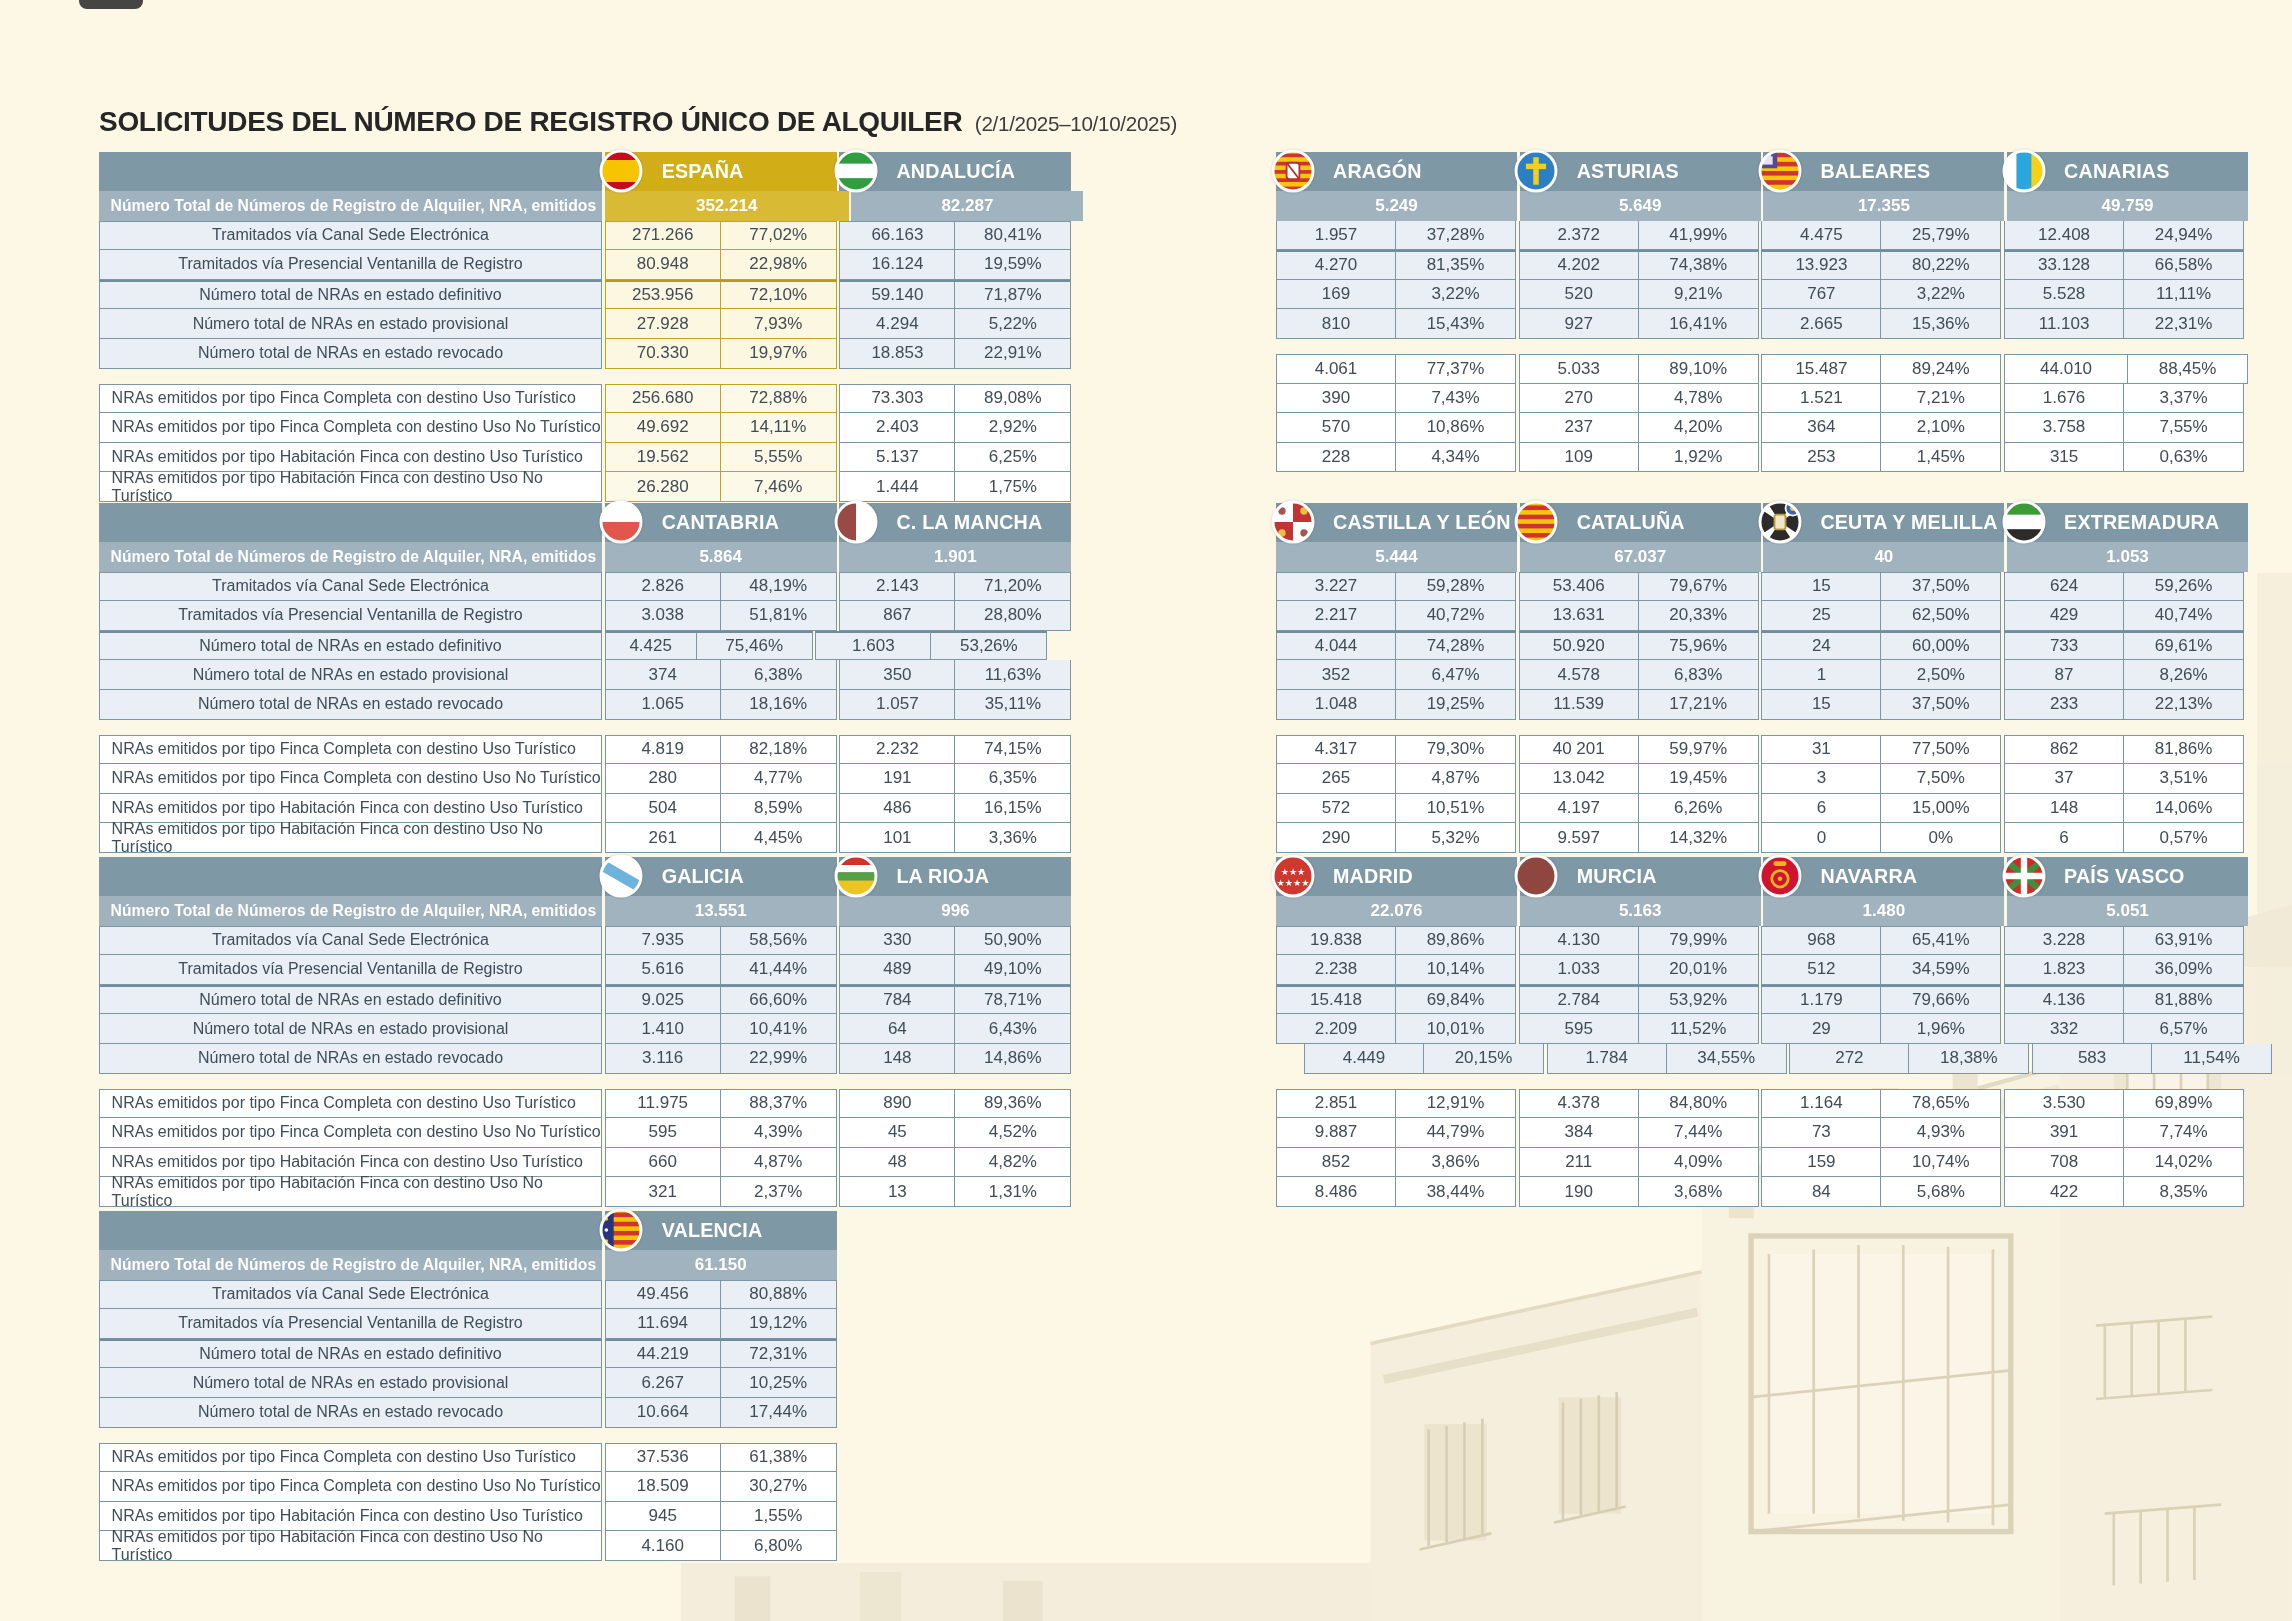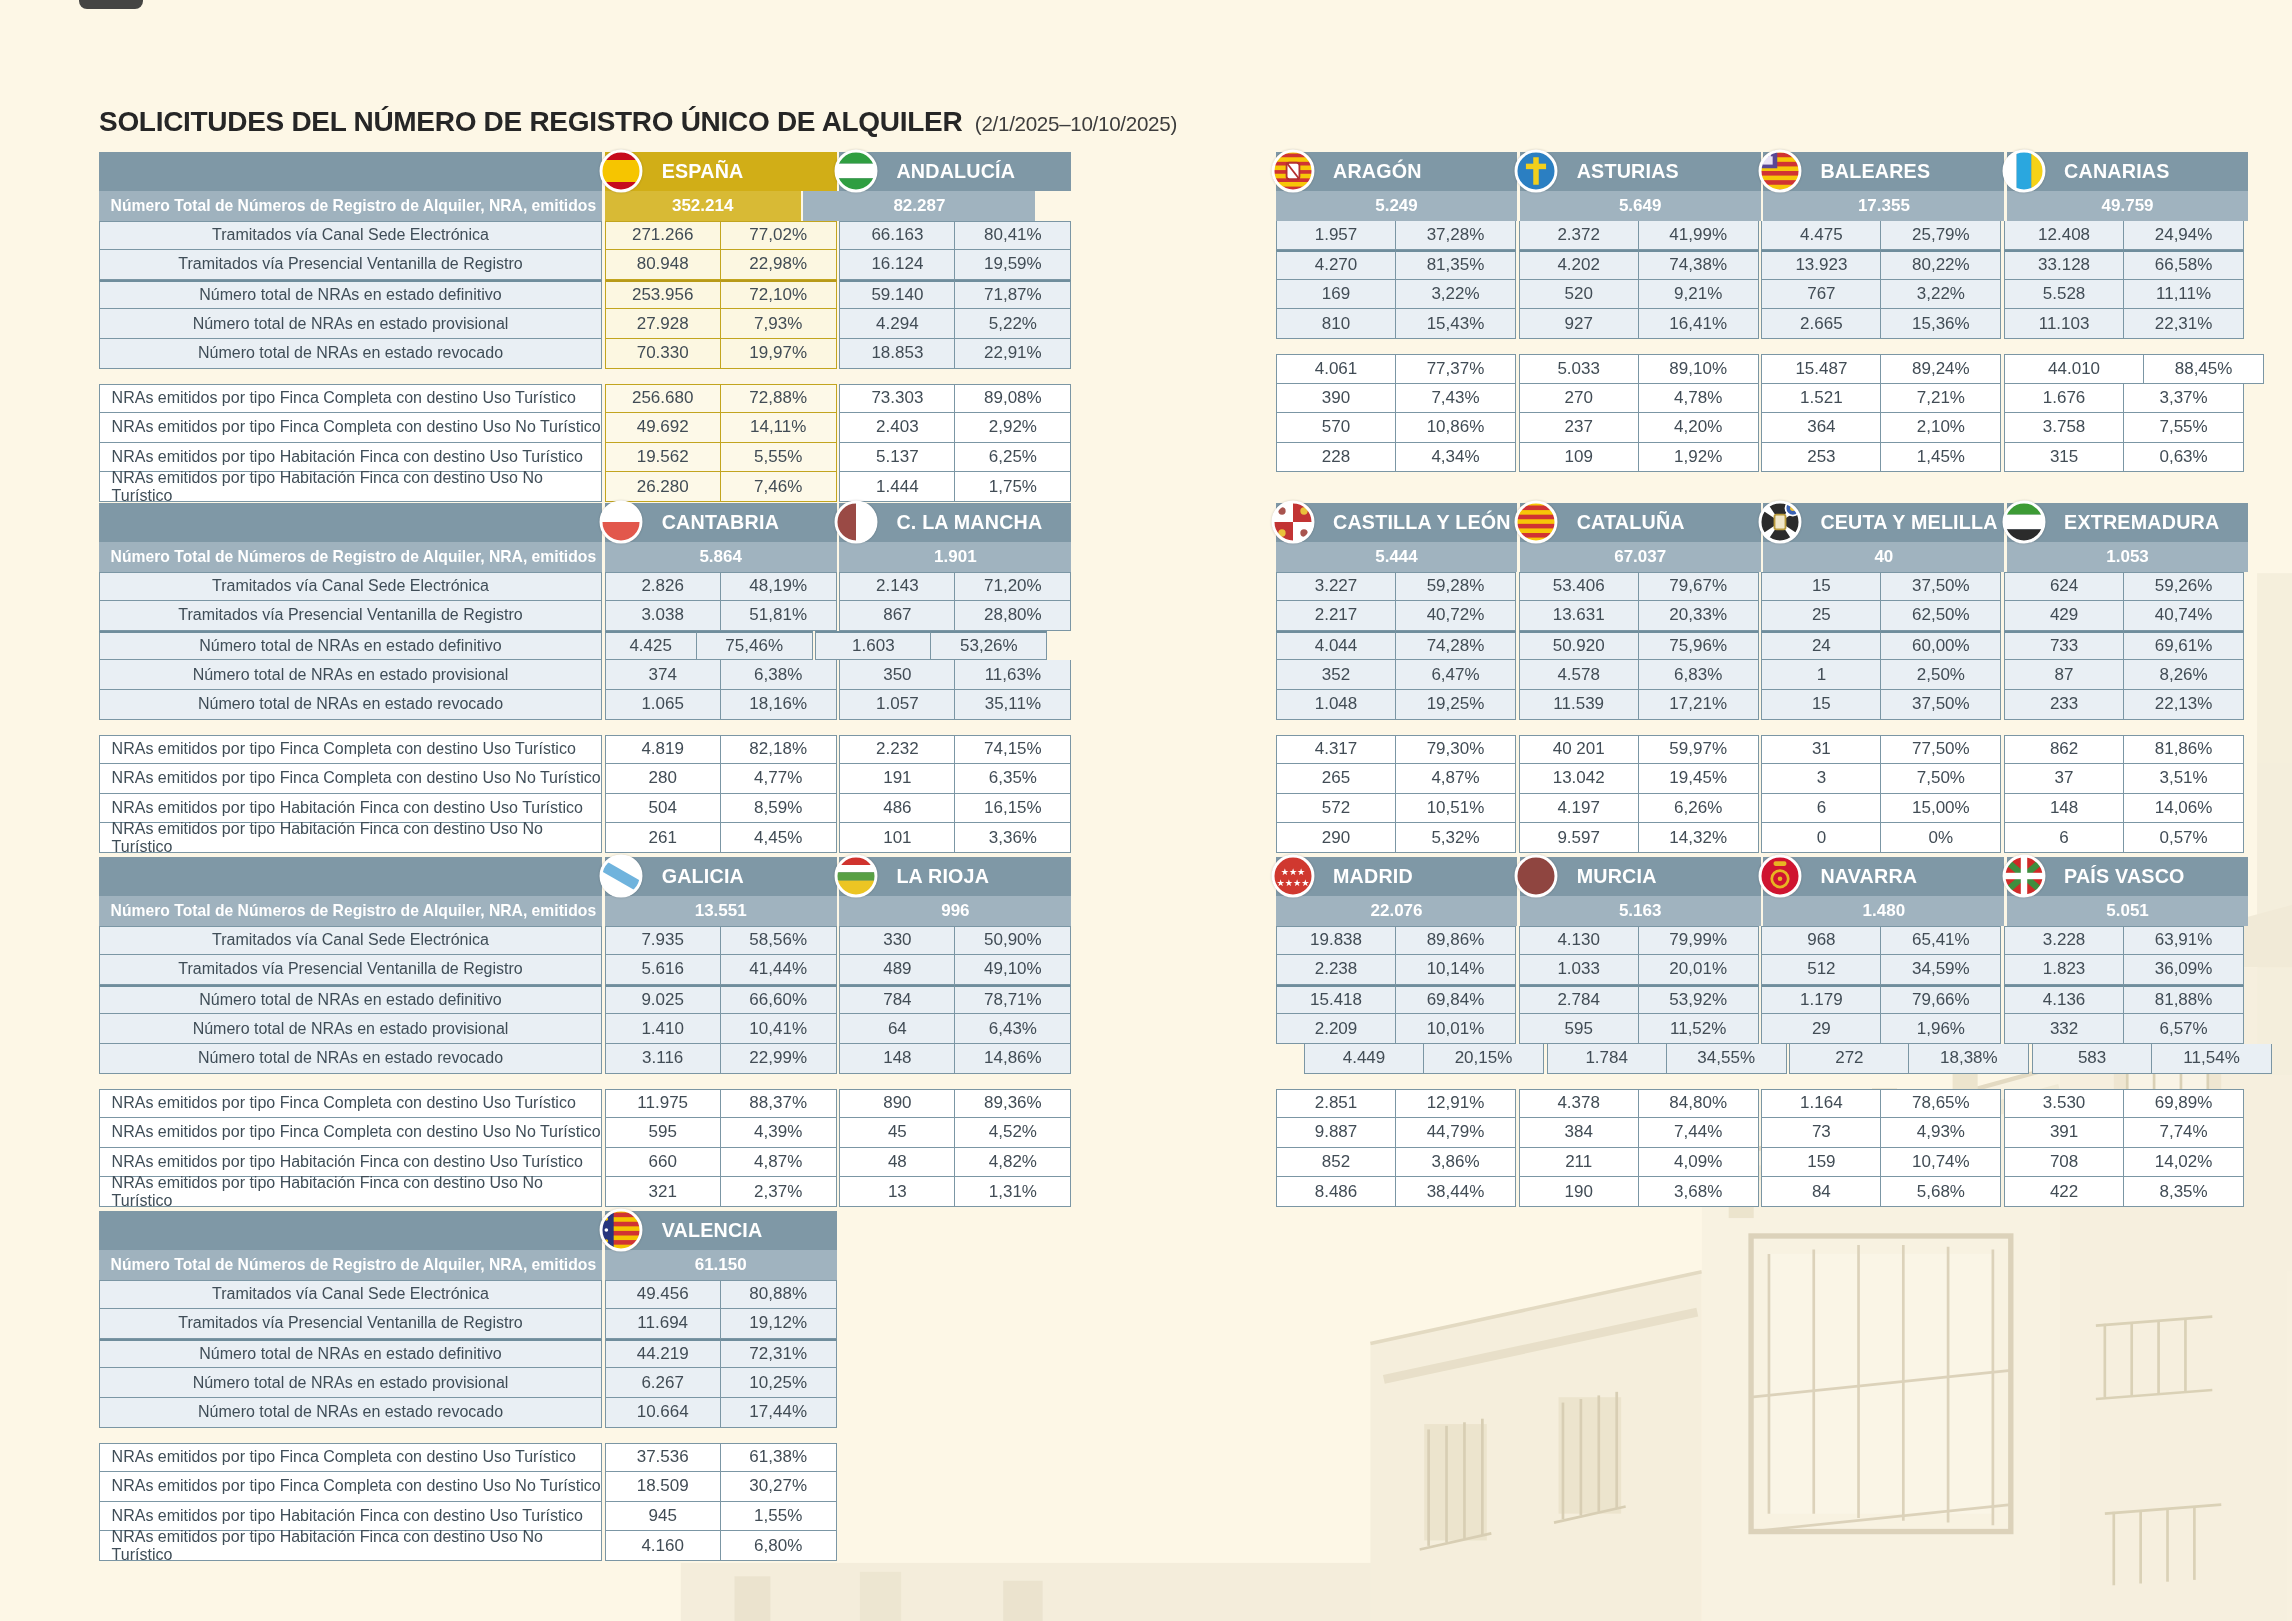--- a/index.html
+++ b/index.html
@@ -175,21 +175,21 @@
               </g>
               <circle cx="24" cy="24" r="21.8" fill="none" stroke="#fff" stroke-width="3.2"></circle>
             </svg></span>
           <span class="rname">ANDALUCÍA</span>
         </div>
       </div>
     </div>
     <div class="trow">
       <div class="cell tlabel h-total" style="width: 503px;">Número Total de Números de Registro de Alquiler, NRA, emitidos</div>
       <div class="rgroup">
-        <div class="cell tcell h-total gold" style="width: 196px;">352.214</div>
+        <div class="cell tcell h-total gold" style="width: 244px;">352.214</div>
       </div>
       <div class="rgroup">
         <div class="cell tcell h-total" style="width: 232px;">82.287</div>
       </div>
     </div>
     <div class="trow">
       <div class="cell mlabel h-data btop1" style="width: 503px;">Tramitados vía Canal Sede Electrónica</div>
       <div class="rgroup">
         <div class="cell dcell first h-data gold btop1" style="width: 116px;">271.266</div>
         <div class="cell dcell h-data gold btop1" style="width: 116px;">77,02%</div>
@@ -470,21 +470,21 @@
       </div>
       <div class="rgroup">
         <div class="cell wcell first h-data btop1" style="width: 120px;">5.033</div>
         <div class="cell wcell h-data btop1" style="width: 120px;">89,10%</div>
       </div>
       <div class="rgroup">
         <div class="cell wcell first h-data btop1" style="width: 120px;">15.487</div>
         <div class="cell wcell h-data btop1" style="width: 120px;">89,24%</div>
       </div>
       <div class="rgroup">
-        <div class="cell wcell first h-data btop1" style="width: 140px;">44.010</div>
+        <div class="cell wcell first h-data btop1" style="width: 124px;">44.010</div>
         <div class="cell wcell h-data btop1" style="width: 120px;">88,45%</div>
       </div>
     </div>
     <div class="trow">
       <div class="rgroup nogap">
         <div class="cell wcell first h-data" style="width: 120px;">390</div>
         <div class="cell wcell h-data" style="width: 120px;">7,43%</div>
       </div>
       <div class="rgroup">
         <div class="cell wcell first h-data" style="width: 120px;">270</div>

